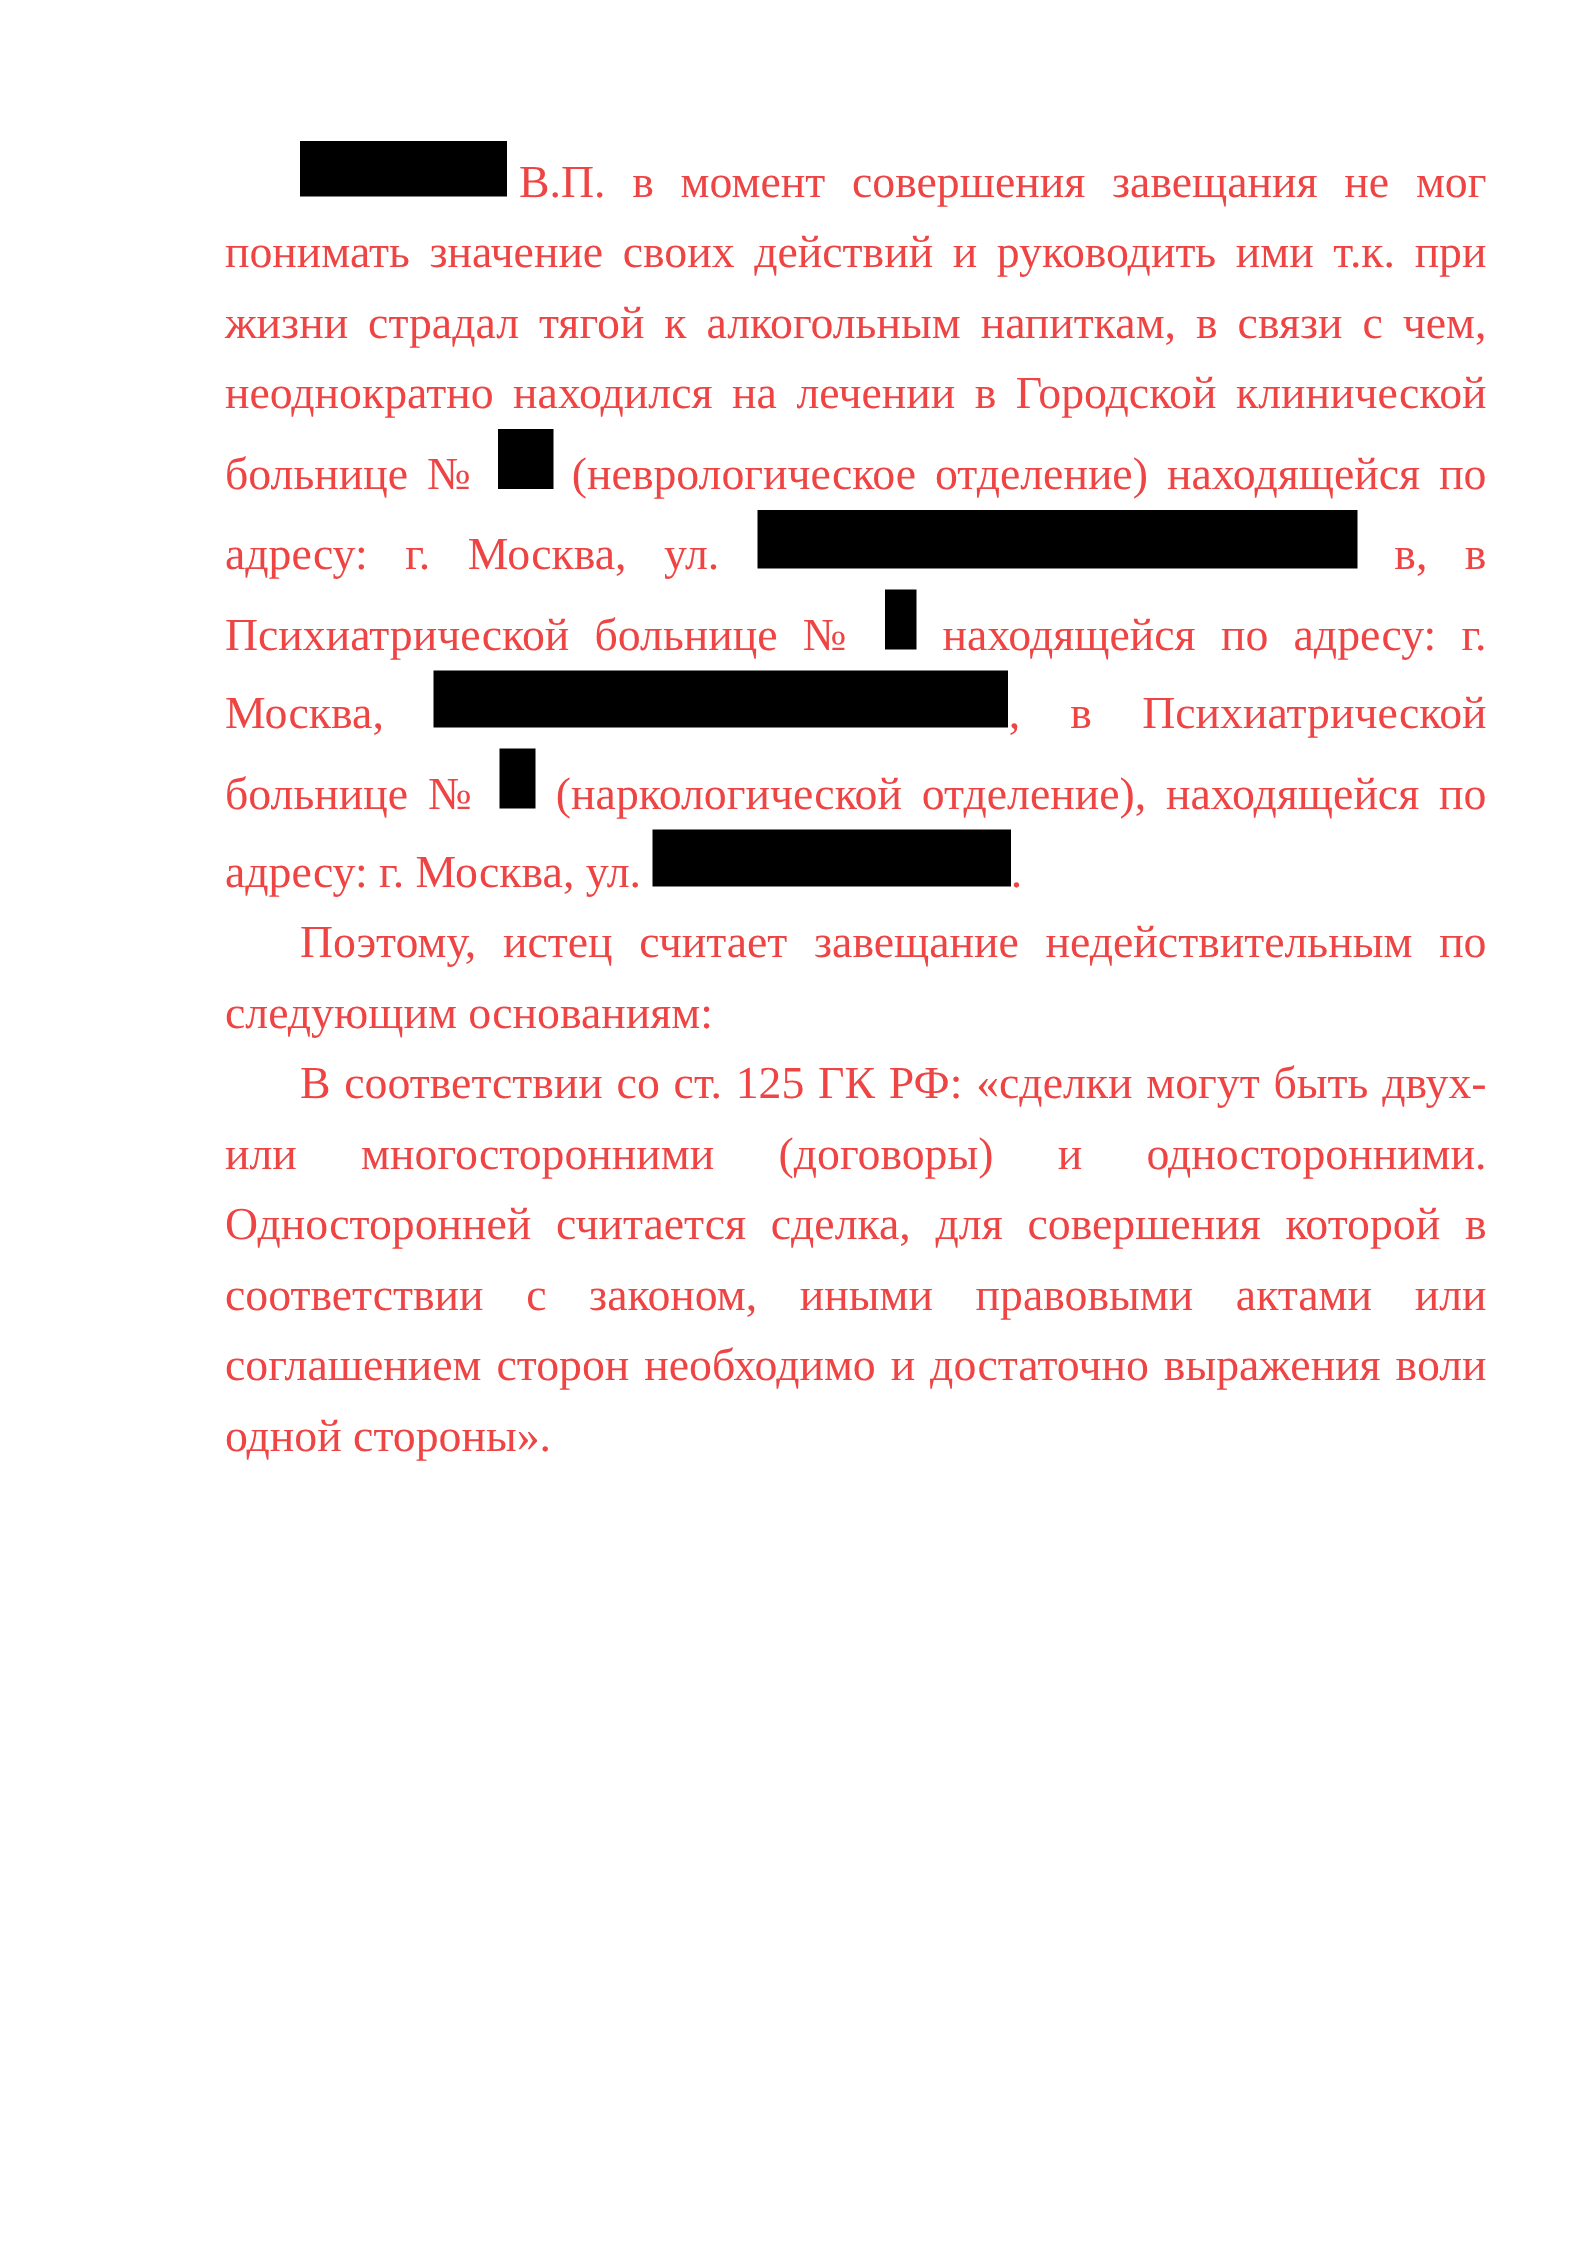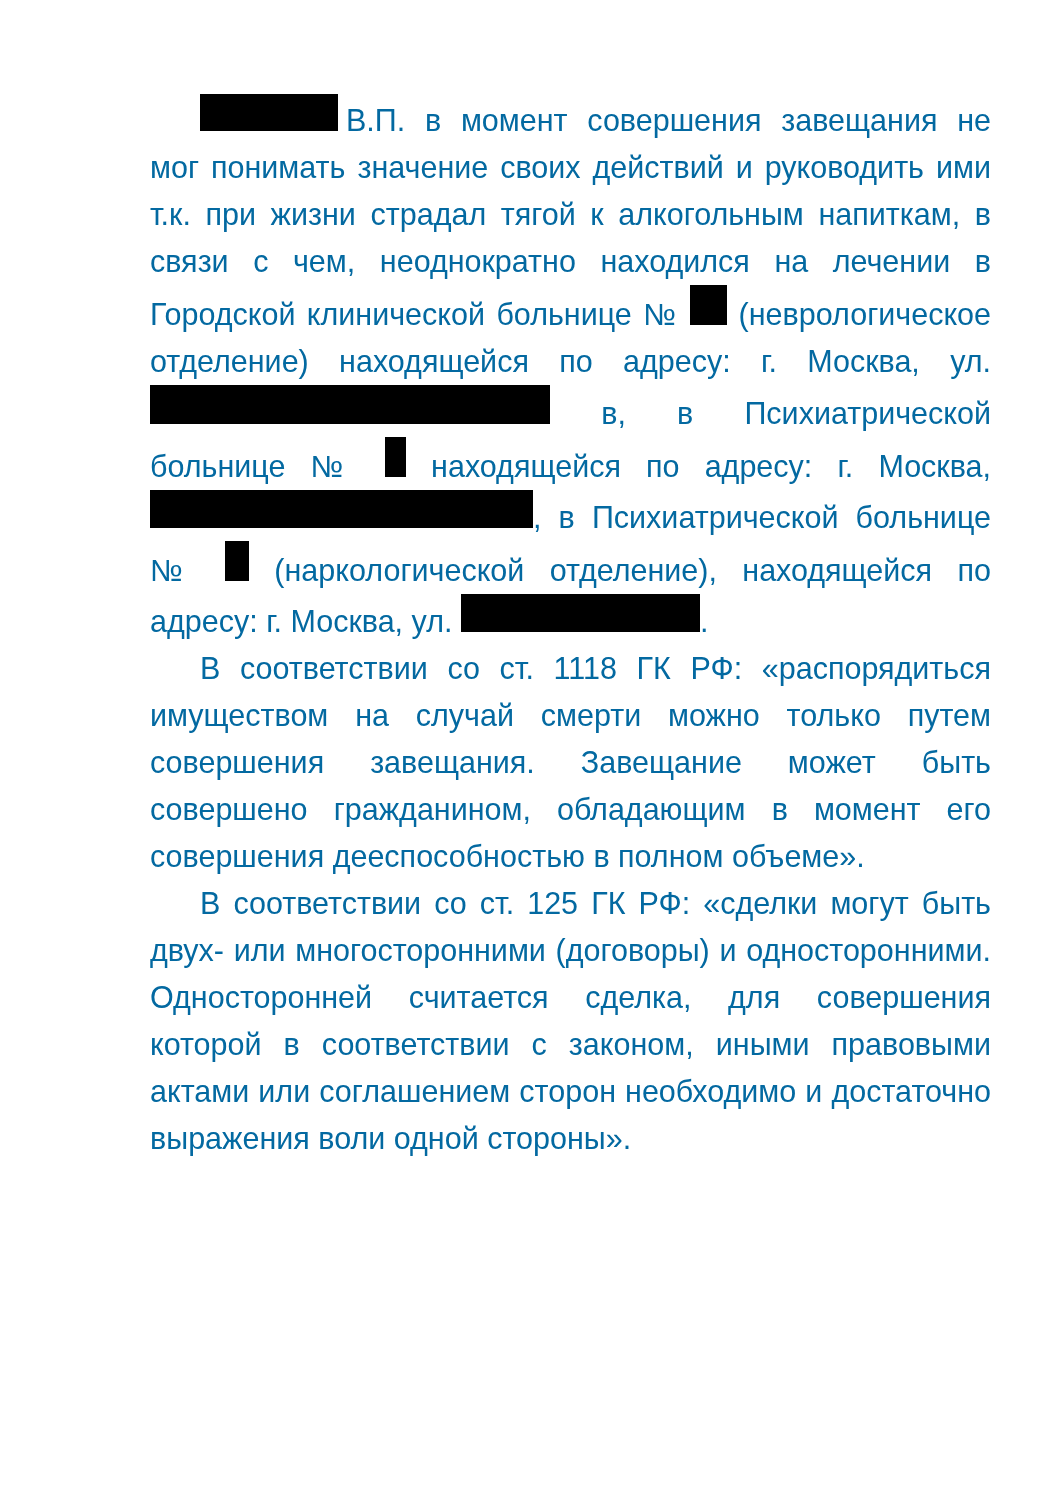--- a/index.html
+++ b/index.html
@@ -17,24 +17,24 @@
     box-sizing: border-box;
   }
   .doc-body {
     position: absolute;
     left: 150px;
     top: 94px;
     width: 841px;
   }
   .para {
     margin: 0;
-    font-family: Liberation Sans, sans-serif;
+    font-family: Liberation Serif, serif;
     font-size: 30.5px;
     line-height: 47px;
-    color: #0369a1;
+    color: #ef4444;
     text-align: justify;
     text-justify: inter-word;
     -webkit-hyphens: none;
     hyphens: none;
     word-spacing: 0px;
   }
   .para + .para {
     margin-top: 0;
   }
   .indent {
@@ -60,20 +60,20 @@
 </style>
 </head>
 <body>
 
 <div class="page">
 
   <div class="doc-body">
 
     <p class="para indent"><span class="redact r-name"></span><span>В.П. в момент совершения завещания не мог понимать значение своих действий и руководить ими т.к. при жизни страдал тягой к алкогольным напиткам, в связи с чем, неоднократно находился на лечении в Городской клинической больнице № </span><span class="redact r-hosp1"></span><span> (неврологическое отделение) находящейся по адресу: г. Москва, ул. </span><span class="redact r-addr1"></span><span> в, в Психиатрической больнице № </span><span class="redact r-hosp2"></span><span> находящейся по адресу: г. Москва, </span><span class="redact r-addr2"></span><span>, в Психиатрической больнице № </span><span class="redact r-hosp3"></span><span> (наркологической отделение), находящейся по адресу: г. Москва, ул. </span><span class="redact r-addr3"></span><span>.</span></p>
 
+    <p class="para indent">Поэтому, истец считает завещание недействительным по следующим основаниям:</p>
 
-    <p class="para indent">В соответствии со ст. 1118 ГК РФ: «распорядиться имуществом на случай смерти можно только путем совершения завещания. Завещание может быть совершено гражданином, обладающим в момент его совершения дееспособностью в полном объеме».</p>
 
     <p class="para indent">В соответствии со ст. 125 ГК РФ: «сделки могут быть двух- или многосторонними (договоры) и односторонними. Односторонней считается сделка, для совершения которой в соответствии с законом, иными правовыми актами или соглашением сторон необходимо и достаточно выражения воли одной стороны».</p>
 
   </div>
 
 </div>
 
 </body></html>

